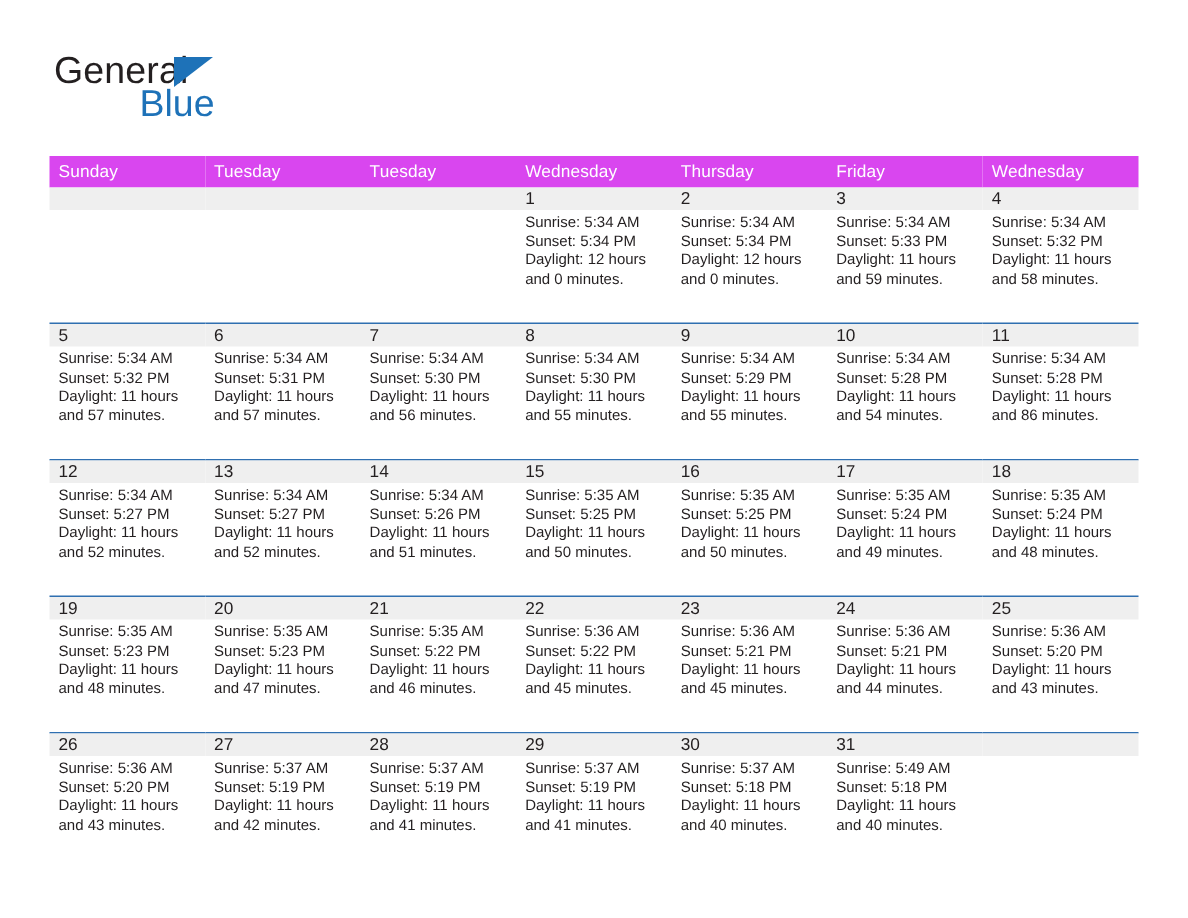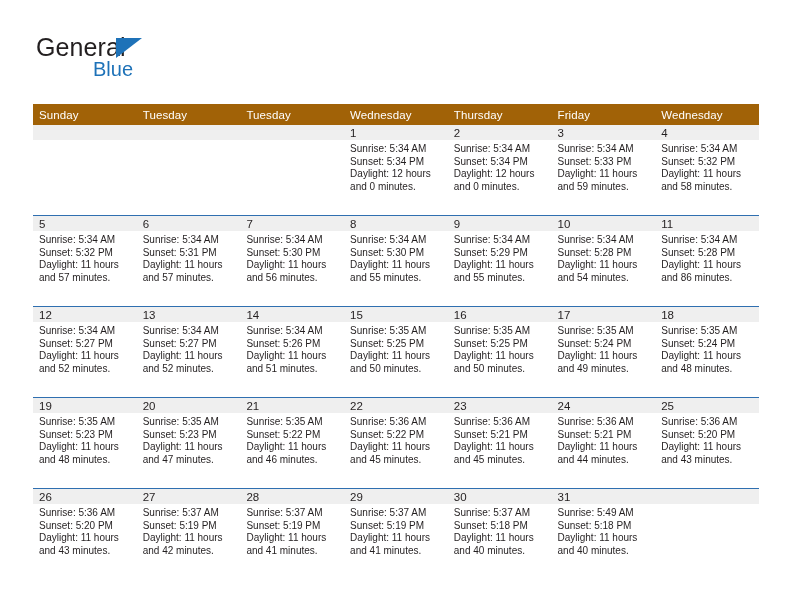--- a/index.html
+++ b/index.html
@@ -52,21 +52,21 @@
     top: 5px;
     width: 0;
     height: 0;
     border-top: 20px solid #1e72b8;
     border-right: 26px solid transparent;
   }
   .logo-blue {
     position: absolute;
     left: 57px;
     top: 22px;
-    font-size: 20px;
+    font-size: 25px;
     color: #1e72b8;
     font-family: "Liberation Sans", sans-serif;
     line-height: 28px;
   }
   .title {
     position: absolute;
     right: 35px;
     top: 33px;
     font-size: 25px;
     color: #231f20;
@@ -93,21 +93,21 @@
     width: 726px;
   }
   table.cal {
     border-collapse: collapse;
     table-layout: fixed;
     width: 726px;
   }
   table.cal col { width: 103.714px; }
 
   thead th {
-    background: #a16207;
+    background: #d946ef;
     color: #ffffff;
     font-size: 11.5px;
     font-weight: normal;
     text-align: left;
     padding: 4px 0 4px 6px;
     height: 13px;
     vertical-align: middle;
     letter-spacing: 0.1px;
   }
 

